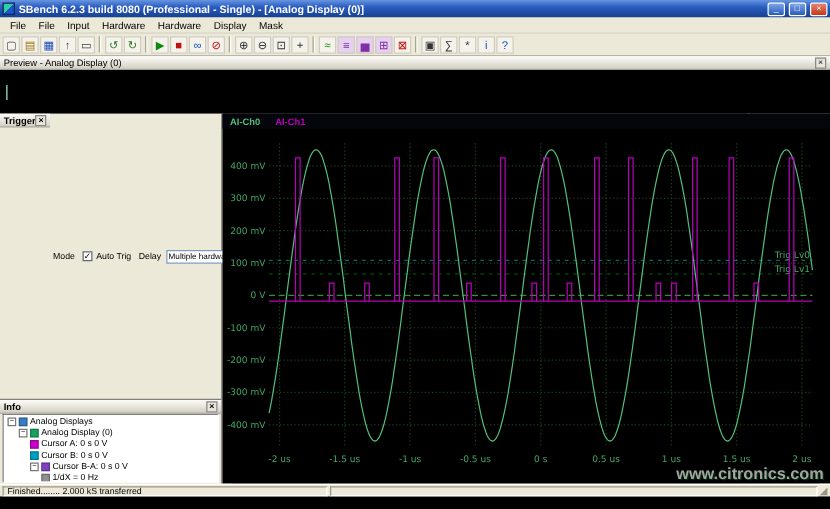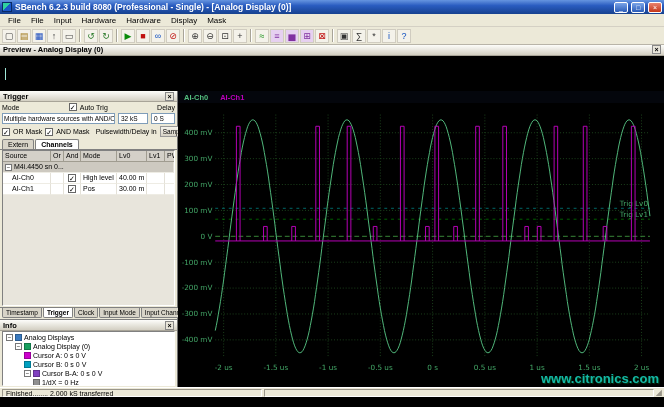--- a/index.html
+++ b/index.html
@@ -26,32 +26,32 @@
   
   .toolbar{position:absolute;top:27px;height:18px;left:0;right:0;background:#ece9d8;
     border-bottom:1px solid #b8b4a8;display:flex;align-items:center;padding-left:2px;gap:1px;}
   .tb-icon{width:14px;height:14px;border:1px solid #d0ccc0;background:#f4f2ea;
     font-size:9px;line-height:12px;text-align:center;flex:none;}
   .tb-sep{width:2px;height:13px;border-left:1px solid #a8a498;border-right:1px solid #fff;margin:0 2px;flex:none;}
 
   
   .preview-caption{position:absolute;top:45px;height:11px;left:0;right:0;
     background:linear-gradient(180deg,#fdfdfa,#d3cfc2);border-bottom:1px solid #a8a498;
-    display:flex;align-items:flex-start;padding:0 3px;font-weight:bold;font-size:7.5px;}
+    display:flex;align-items:flex-end;padding:0 3px;font-weight:normal;font-size:7.5px;}
   .cap-x{margin-left:auto;width:9px;height:9px;border:1px solid #888;background:#e8e5da;
     line-height:7px;text-align:center;font-size:7px;flex:none;}
   .preview-canvas{position:absolute;top:56px;height:35px;left:0;right:0;background:#000;}
   .preview-blip{position:absolute;left:5px;top:12px;width:1px;height:12px;background:#9fe8d8;}
 
   
   .left-panel{position:absolute;top:91px;left:0;width:178px;bottom:10px;display:flex;
     flex-direction:column;border-right:1px solid #707070;background:#ece9d8;}
   .caption{height:11px;background:linear-gradient(180deg,#fdfdfa,#d3cfc2);border-bottom:1px solid #a8a498;
     display:flex;align-items:center;padding:0 3px;font-weight:bold;font-size:7.5px;flex:none;}
-  .trigger-panel{flex:1;display:flex;flex-direction:column;min-height:0;justify-content:flex-end;}
+  .trigger-panel{flex:1;display:flex;flex-direction:row;min-height:0;}
   .ctl{padding:1px 2px;display:flex;align-items:center;gap:3px;font-size:7px;flex:none;}
   .lbl{white-space:nowrap;}
   .sp{flex:1;}
   .cb{width:8px;height:8px;background:#fff;border:1px solid #666;font-size:7px;line-height:7px;
     text-align:center;flex:none;}
   .combo{flex:1;height:11px;background:#fff;border:1px solid #7f9db9;display:flex;align-items:center;
     font-size:6.5px;overflow:hidden;white-space:nowrap;padding-left:1px;min-width:0;}
   .field{height:11px;background:#fff;border:1px solid #7f9db9;font-size:6.5px;line-height:9px;
     padding:0 2px;white-space:nowrap;flex:none;}
   .ddbtn{height:11px;border:1px solid #999;background:linear-gradient(#f6f4ec,#d6d2c6);
@@ -92,21 +92,21 @@
 
   
   .chart-region{position:absolute;left:178px;top:91px;right:0;bottom:10px;background:#000;
     display:flex;flex-direction:column;}
   .chan-strip{height:12px;background:#04060c;display:flex;gap:12px;padding-left:6px;align-items:center;
     font-size:7.5px;font-weight:bold;flex:none;}
   .chart-svg{display:block;}
   .chart-svg text{font-family:"DejaVu Sans","Liberation Sans",sans-serif;font-size:7.5px;fill:#43a767;}
   .chart-svg .grid{stroke:#1d441d;stroke-dasharray:1,2;}
   .chart-svg .zero{stroke:#3a8a3a;stroke-dasharray:5,3;}
-  .watermark{position:absolute;right:5px;bottom:1px;color:#14b8a6;font-size:13px;font-weight:bold;
+  .watermark{position:absolute;right:5px;bottom:1px;color:#a3a3a3;font-size:13px;font-weight:bold;
     text-shadow:1px 1px 1px #023a12;}
 </style>
 </head>
 <body>
 
 <div id="app">
 
   <div class="titlebar">
     <div class="app-icon"></div>
     <div class="title-text">SBench 6.2.3 build 8080 (Professional - Single) - [Analog Display (0)]</div>

